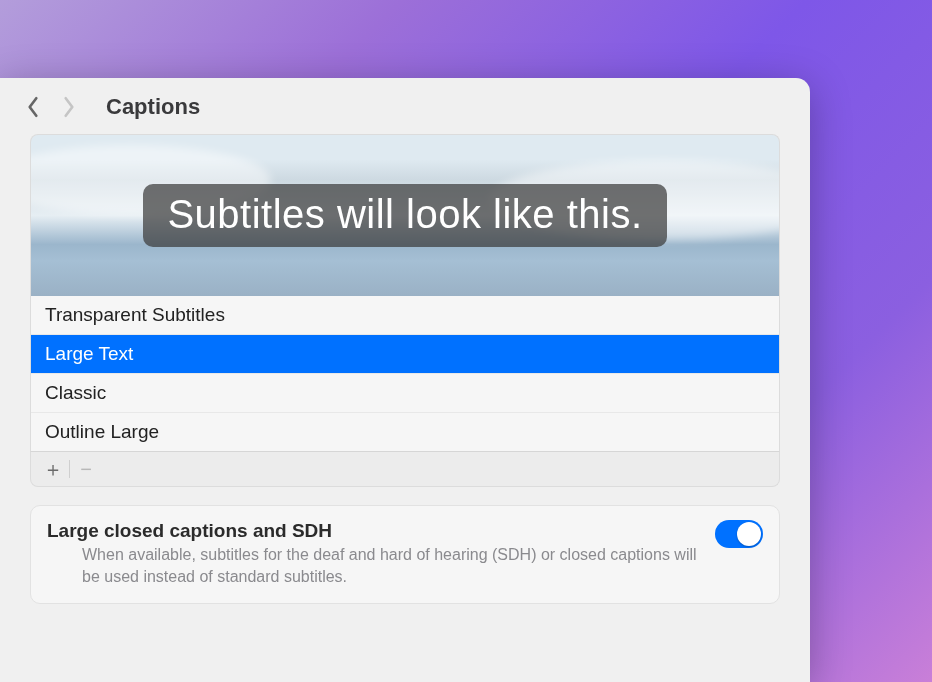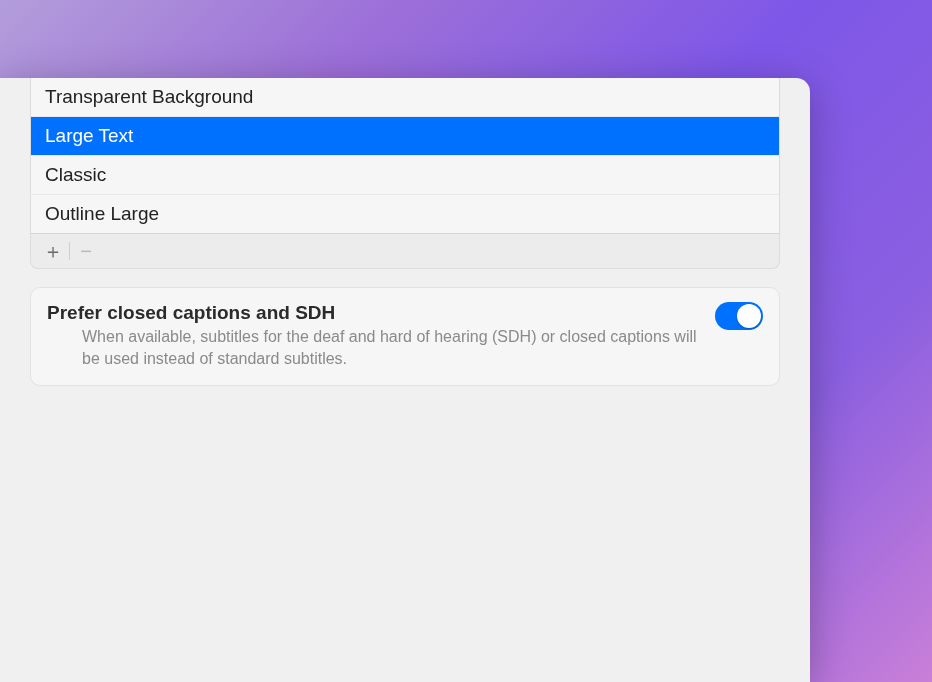--- a/index.html
+++ b/index.html
@@ -163,44 +163,60 @@
     background: #fff;
     border-radius: 50%;
     box-shadow: 0 1px 2px rgba(0,0,0,0.25);
   }
 </style>
 </head>
 <body>
 
 <div class="window">
 
+  <div class="header">
+    <div class="nav-arrow">
+      <svg viewBox="0 0 12 20" fill="none" stroke="currentColor" stroke-width="2.4" stroke-linecap="round" stroke-linejoin="round">
+          <polyline points="9,2 3,10 9,18"></polyline>
+        </svg>
+    </div>
+    <div class="nav-arrow disabled">
+      <svg viewBox="0 0 12 20" fill="none" stroke="currentColor" stroke-width="2.4" stroke-linecap="round" stroke-linejoin="round">
+          <polyline points="3,2 9,10 3,18"></polyline>
+        </svg>
+    </div>
+    <div class="title">Captions</div>
+  </div>
 
   <div class="content">
 
+    <div class="preview">
+      <div class="subtitle-box">Subtitles will look like this.</div>
+    </div>
 
     <div class="style-list" id="style-list">
-        <div class="style-row"><span>Transparent Background</span></div>
+        <div class="style-row"><span>Transparent Subtitles</span></div>
         <div class="style-row selected"><span>Large Text</span></div>
         <div class="style-row"><span>Classic</span></div>
         <div class="style-row"><span>Outline Large</span></div>
       </div>
 
     <div class="list-footer">
       <div class="footer-btn">
         <span>＋</span>
       </div>
       <div class="footer-sep"></div>
       <div class="footer-btn disabled">
         <span>−</span>
       </div>
     </div>
 
     <div class="pref-card">
       <div class="pref-text">
-        <div class="pref-title">Prefer closed captions and SDH</div>
+        <div class="pref-title">Large closed captions and SDH</div>
         <div class="pref-desc">When available, subtitles for the deaf and hard of hearing (SDH) or closed captions will be used instead of standard subtitles.</div>
       </div>
       <div class="switch">
         <div class="knob"></div>
       </div>
     </div>
 
   </div>
 </div>
 

